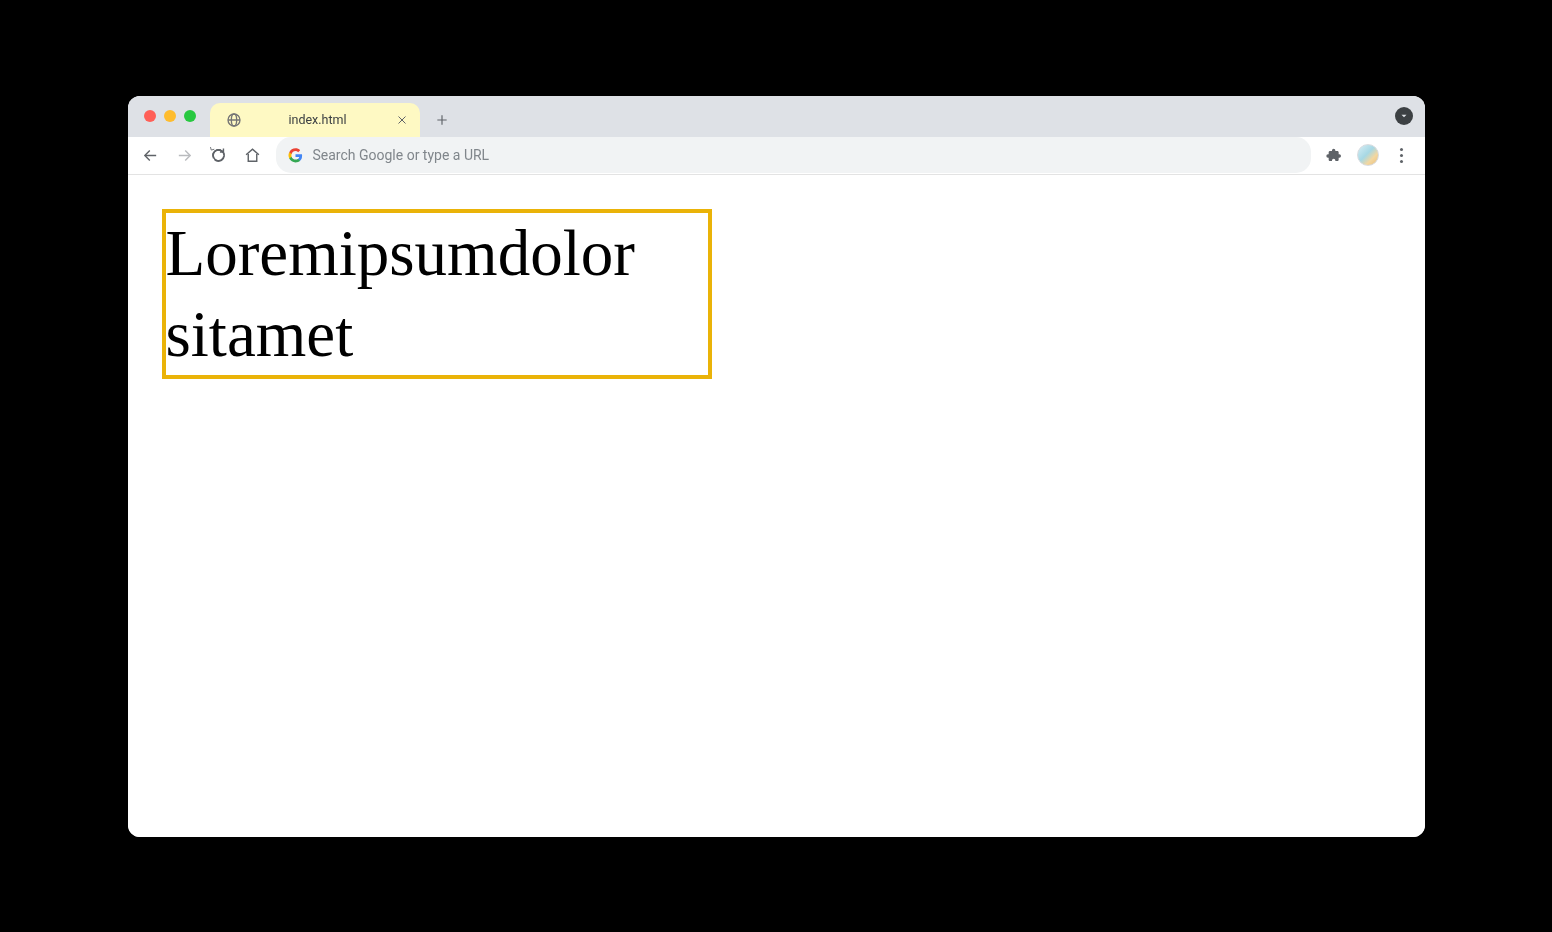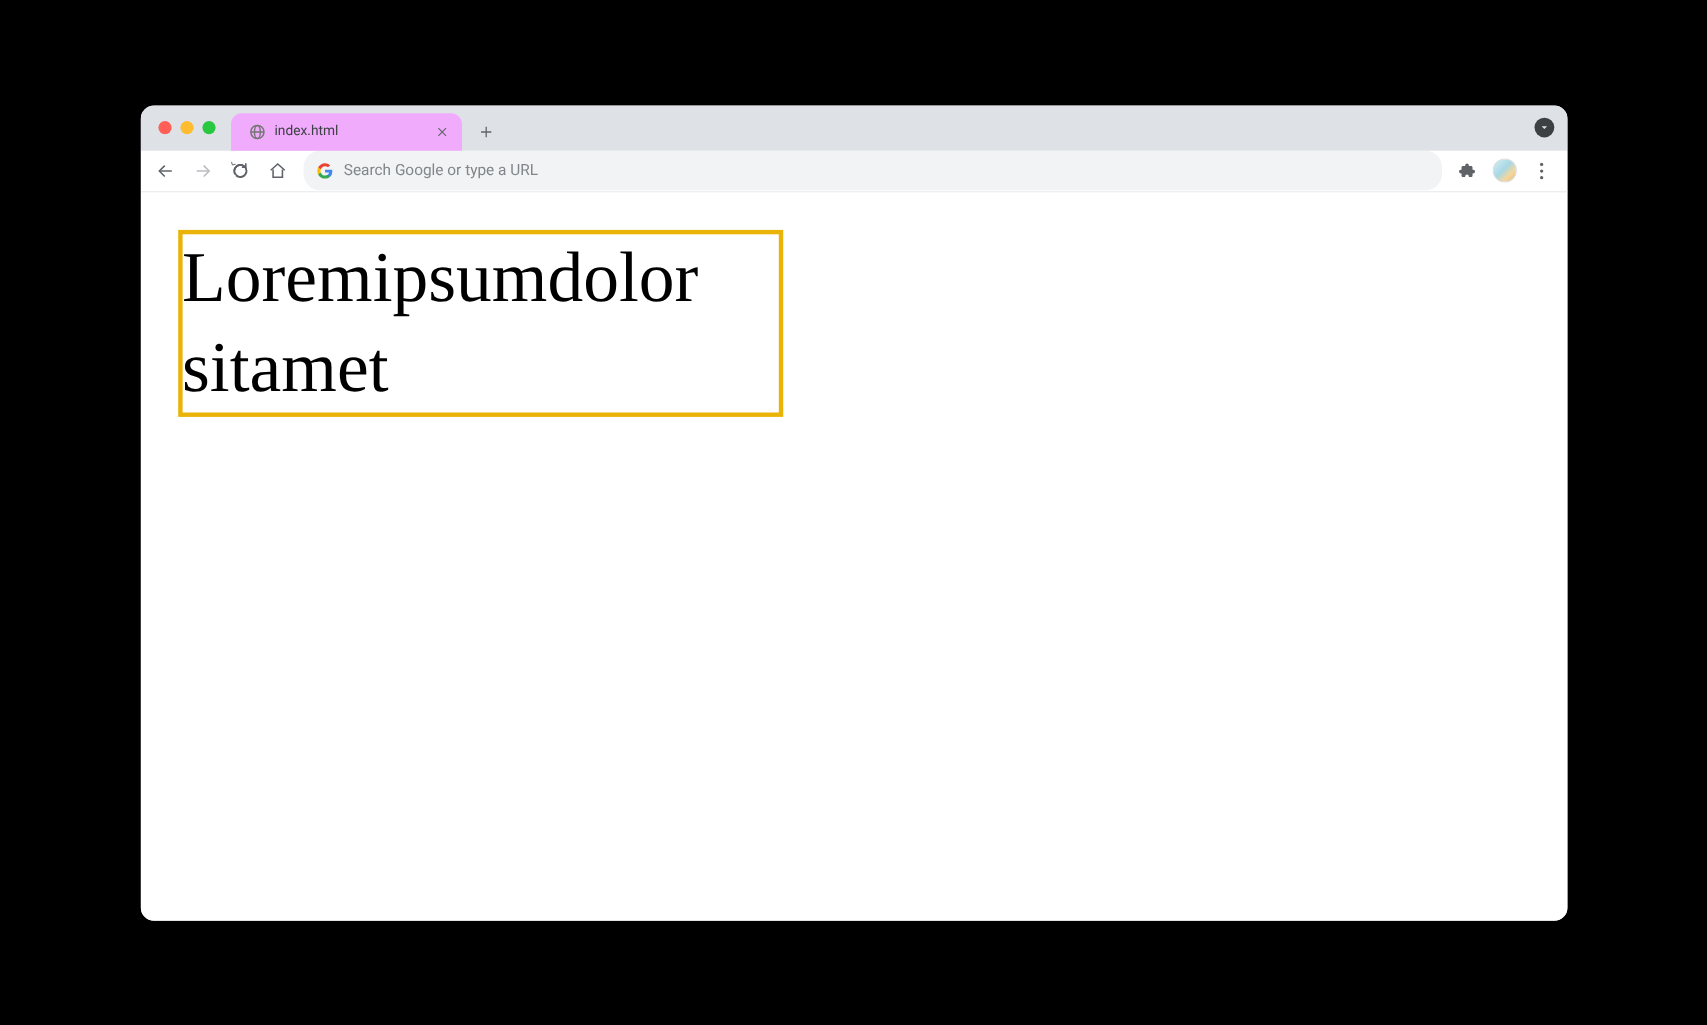--- a/index.html
+++ b/index.html
@@ -46,28 +46,29 @@
       width: 12px; height: 12px; border-radius: 50%;
     }
     .tl.red    { background:#ff5f57; }
     .tl.yellow { background:#febc2e; }
     .tl.green  { background:#28c840; }
 
     .tab {
       display: flex;
       align-items: center;
       gap: 8px;
-      background: #f0abfc;
+      background: #fef9c3;
       height: 34px;
       padding: 0 10px 0 16px;
       border-top-left-radius: 10px;
       border-top-right-radius: 10px;
       min-width: 210px;
       position: relative;
       margin-left: 6px;
+      text-align: center;
     }
     .tab .favicon {
       width: 16px; height: 16px; flex: 0 0 16px;
       display:flex; align-items:center; justify-content:center;
     }
     .tab .title {
       font-size: 12.5px;
       color: #3c4043;
       flex: 1;
       white-space: nowrap;

